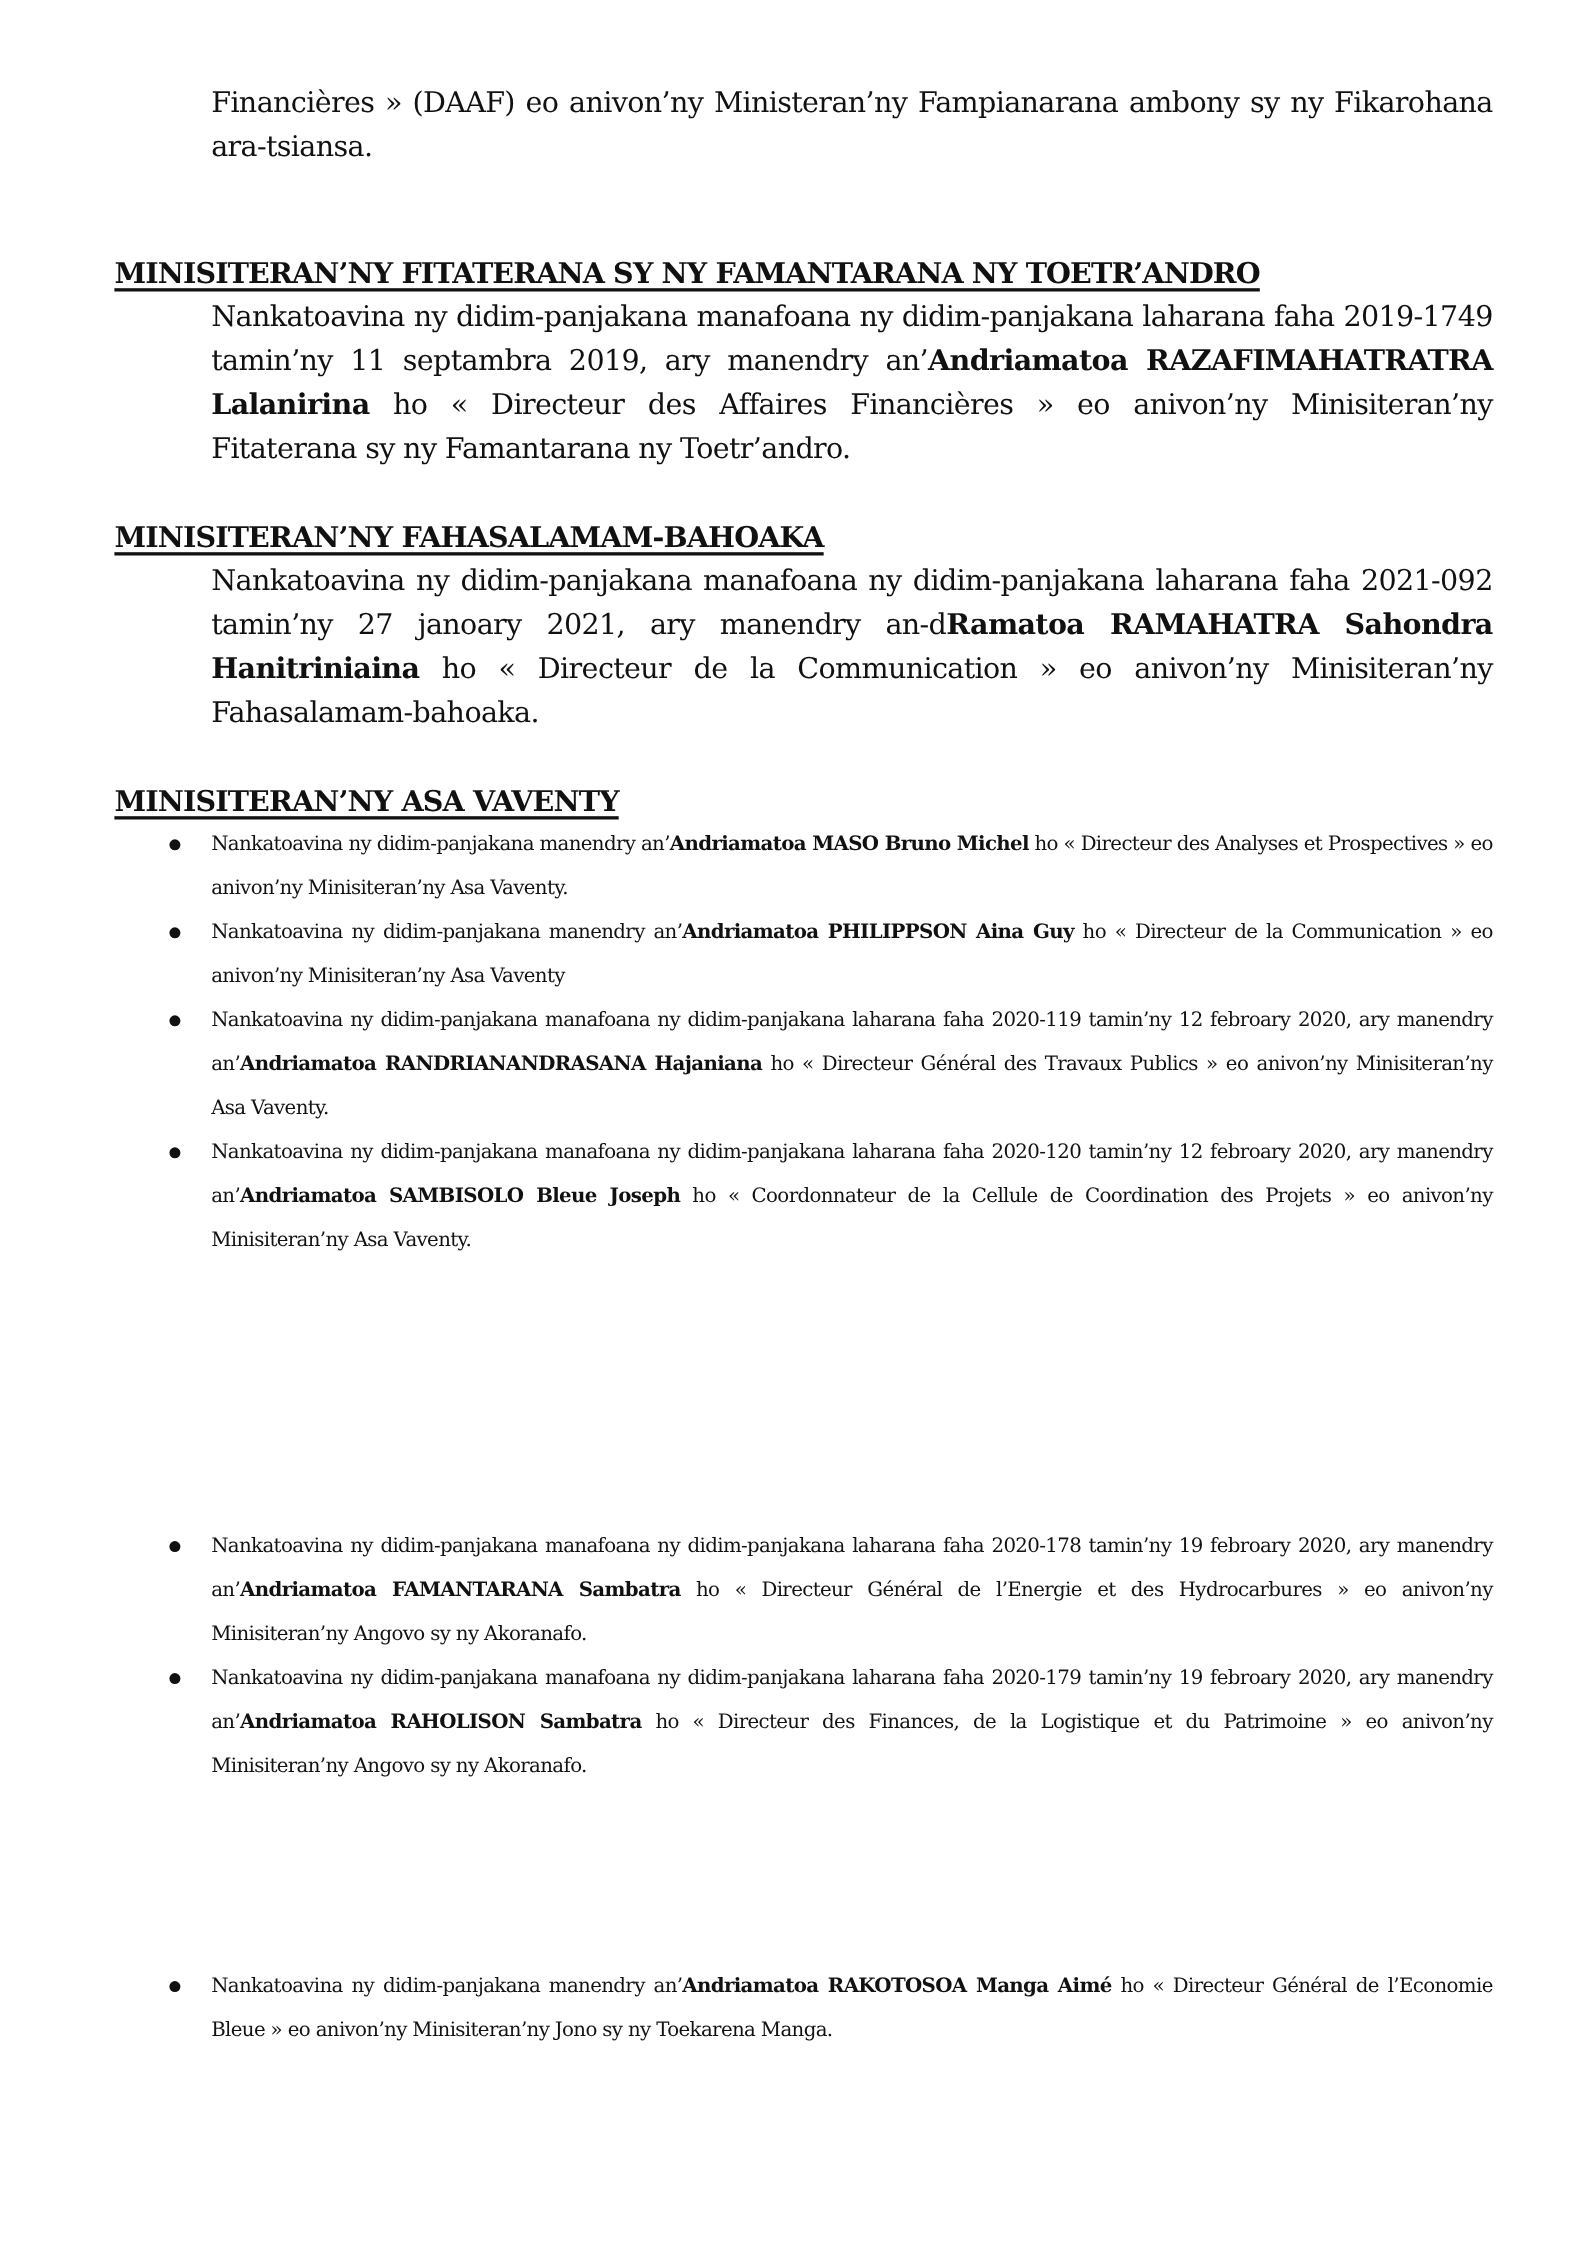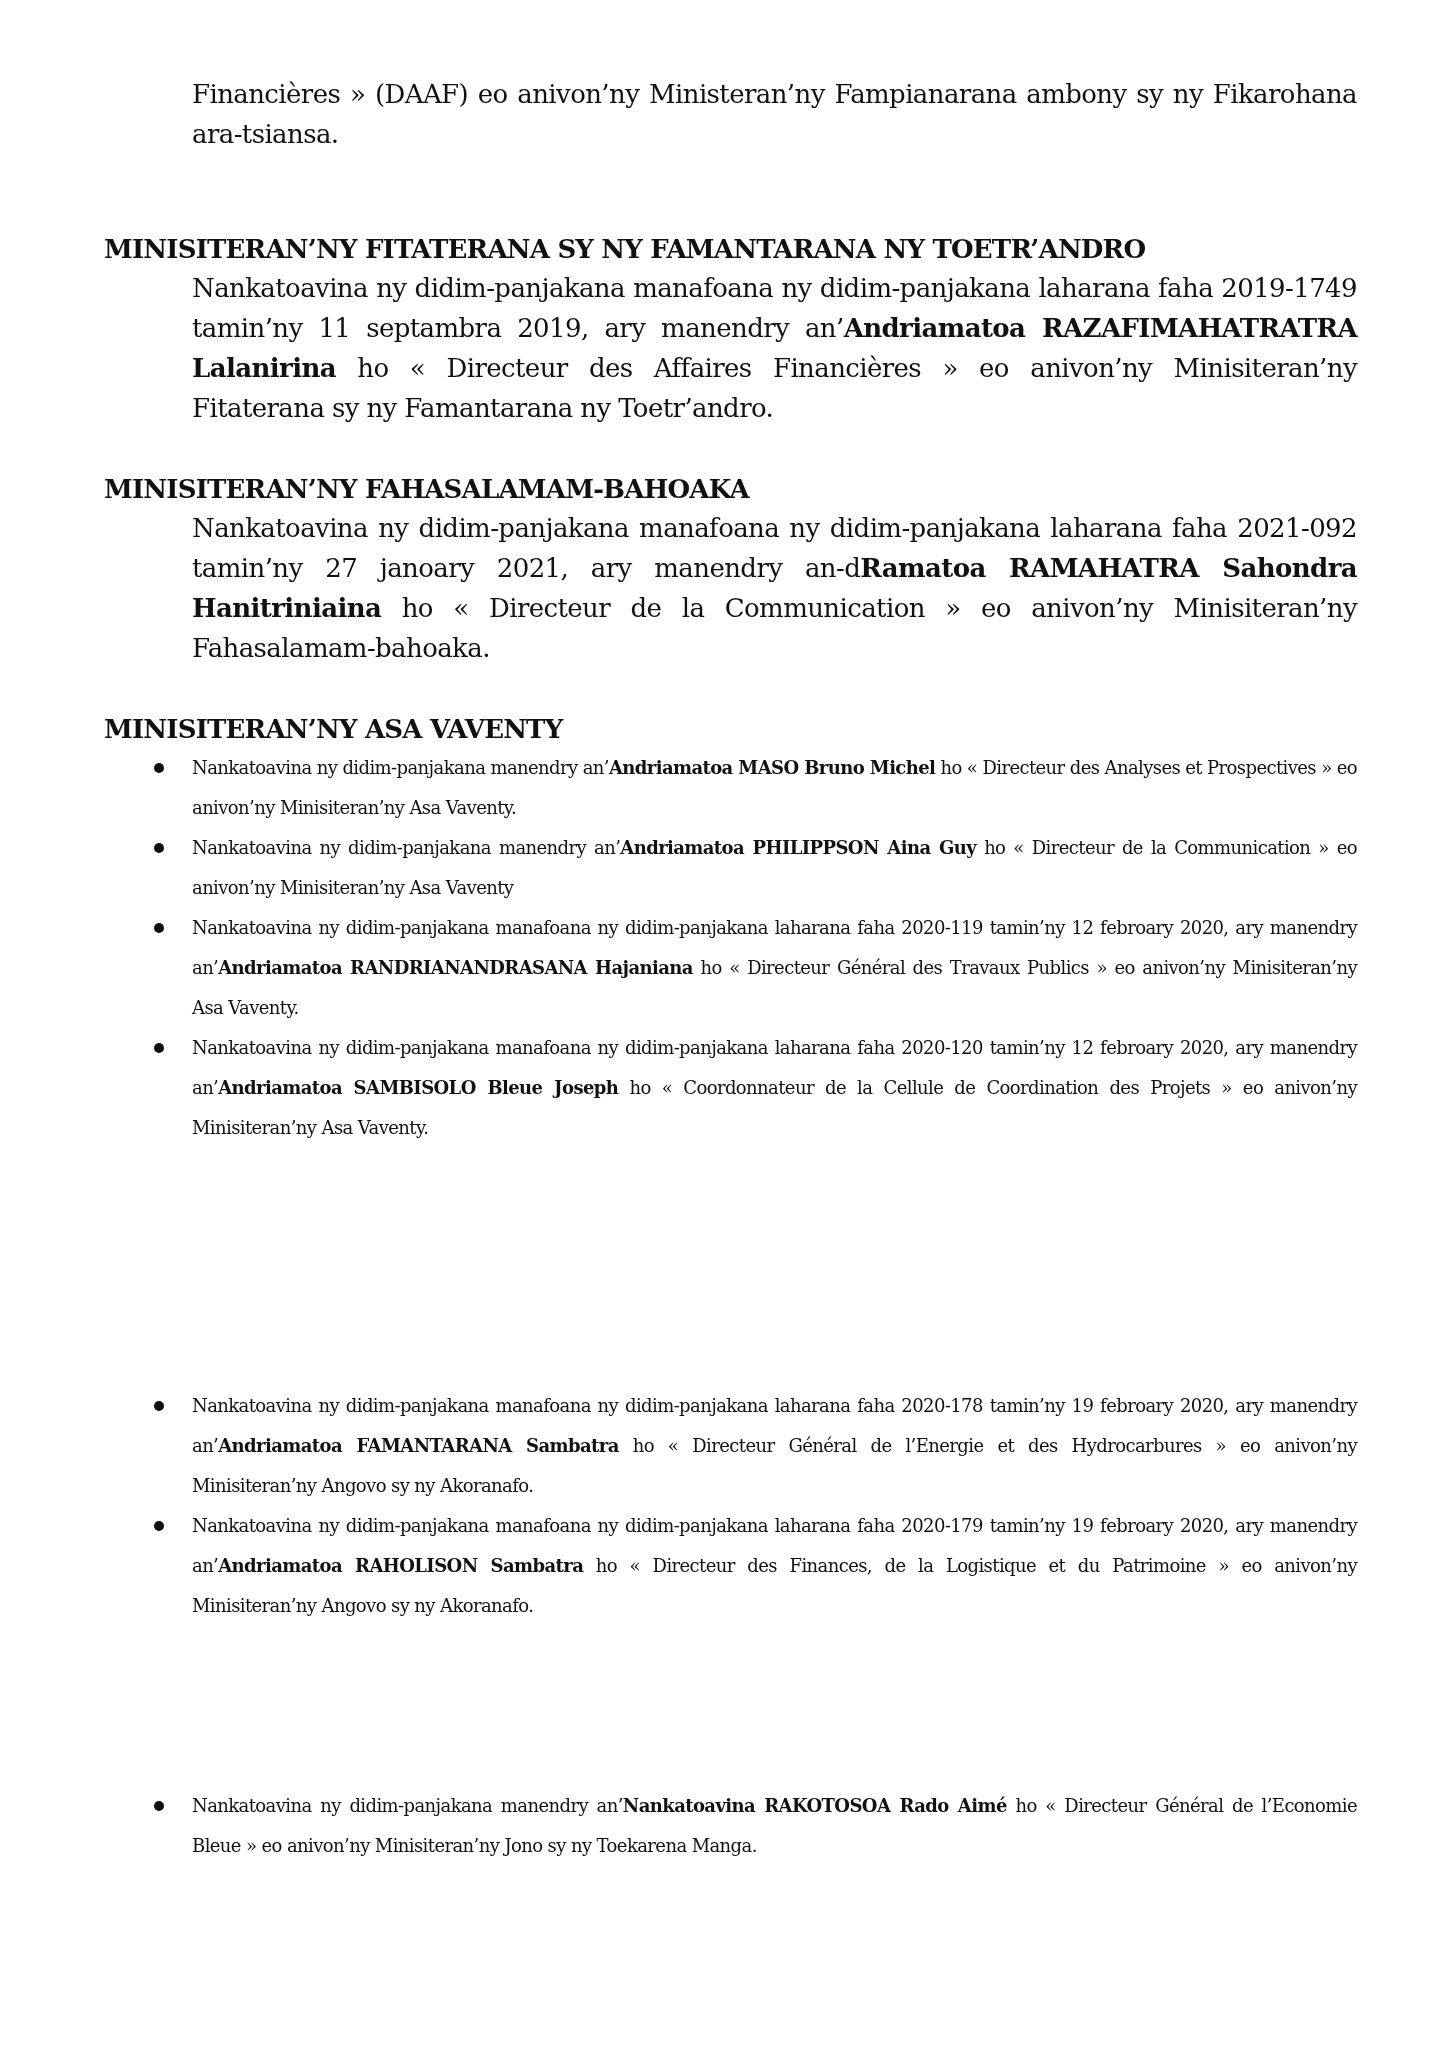--- a/index.html
+++ b/index.html
@@ -31,20 +31,21 @@
       text-align: justify;
       letter-spacing: -0.6px;
       word-spacing: 1px;
     }
     .section-title {
       position: absolute;
       left: 104px;
       font-size: 26px;
       line-height: 34px;
       font-weight: bold;
+      text-decoration: underline;
       text-decoration-thickness: 3px;
       text-underline-offset: 5px;
       letter-spacing: -0.8px;
       white-space: nowrap;
       text-align: center;
     }
     .body-block {
       position: absolute;
       left: 192px;
       width: 1165px;
@@ -126,17 +127,17 @@
     </li>
     <li class="bullet-item">
       <span class="bullet-dot"></span>
       <span>Nankatoavina ny didim-panjakana manafoana ny didim-panjakana laharana faha 2020-179 tamin’ny 19 febroary 2020, ary manendry an’</span><b>Andriamatoa RAHOLISON Sambatra</b><span> ho « Directeur des Finances, de la Logistique et du Patrimoine » eo anivon’ny Minisiteran’ny Angovo sy ny Akoranafo.</span>
     </li>
   </ul>
 
   <ul class="bullet-list" style="top:1770px;">
     <li class="bullet-item">
       <span class="bullet-dot"></span>
-      <span>Nankatoavina ny didim-panjakana manendry an’</span><b>Nankatoavina RAKOTOSOA Rado Aimé</b><span> ho « Directeur Général de l’Economie Bleue » eo anivon’ny Minisiteran’ny Jono sy ny Toekarena Manga.</span>
+      <span>Nankatoavina ny didim-panjakana manendry an’</span><b>Andriamatoa RAKOTOSOA Manga Aimé</b><span> ho « Directeur Général de l’Economie Bleue » eo anivon’ny Minisiteran’ny Jono sy ny Toekarena Manga.</span>
     </li>
   </ul>
 
 </div>
 
 </body></html>

